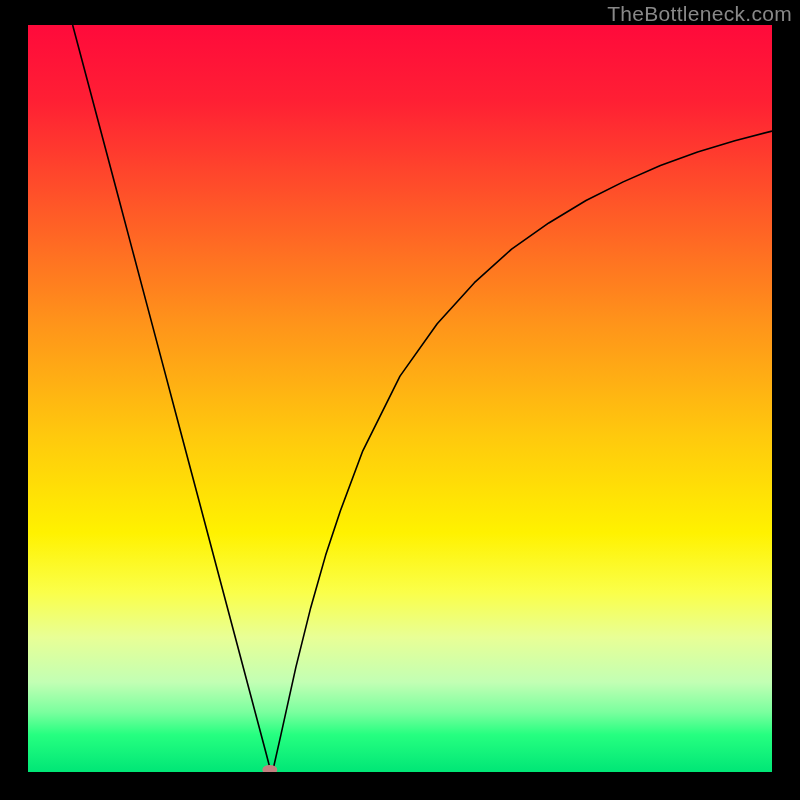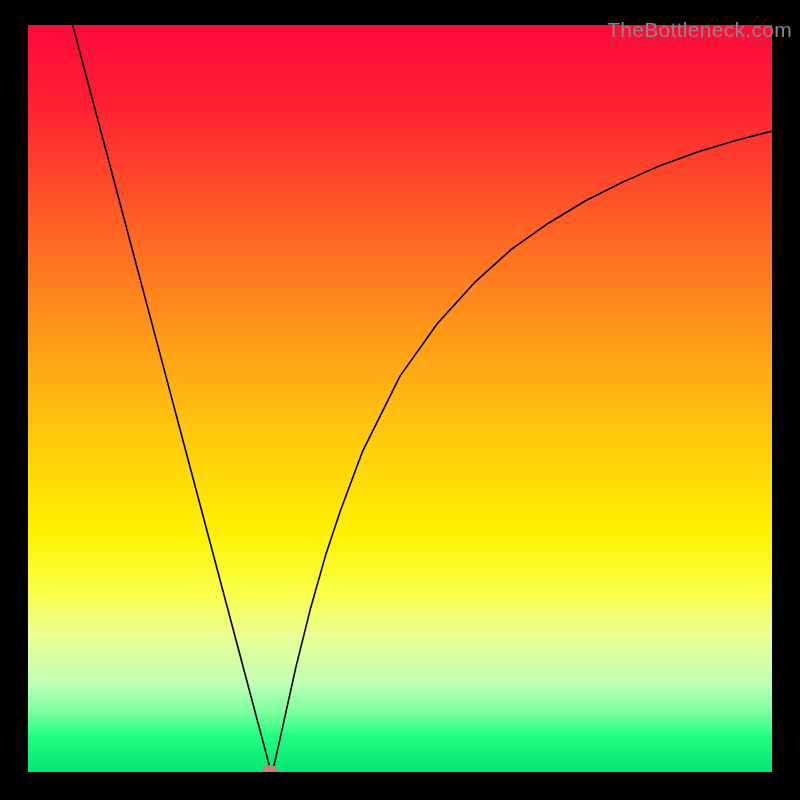--- a/index.html
+++ b/index.html
@@ -1,18 +1,18 @@
 <!DOCTYPE html>
 <html><head>
   <meta charset="utf-8">
   <style>
     * { margin: 0; padding: 0; box-sizing: border-box; }
     body { width: 800px; height: 800px; background: #000; overflow: hidden; font-family: Arial, sans-serif; }
     .chart-container { width: 800px; height: 800px; position: relative; }
-    .watermark { position: absolute; top: 18px; right: 8px; color: #888; font-size: 21px; font-weight: normal; z-index: 10; letter-spacing: 0.3px; }
+    .watermark { position: absolute; top: 2px; right: 8px; color: #888; font-size: 21px; font-weight: normal; z-index: 10; letter-spacing: 0.3px; }
     .plot-area { position: absolute; top: 25px; left: 28px; width: 744px; height: 747px; }
   </style>
 </head>
 <body>
 
 <div class="chart-container">
   <div class="watermark">TheBottleneck.com</div>
   <svg class="plot-area" viewBox="0 0 100 100" preserveAspectRatio="none">
     <defs>
       <linearGradient id="bg-grad" x1="0" y1="0" x2="0" y2="1">

